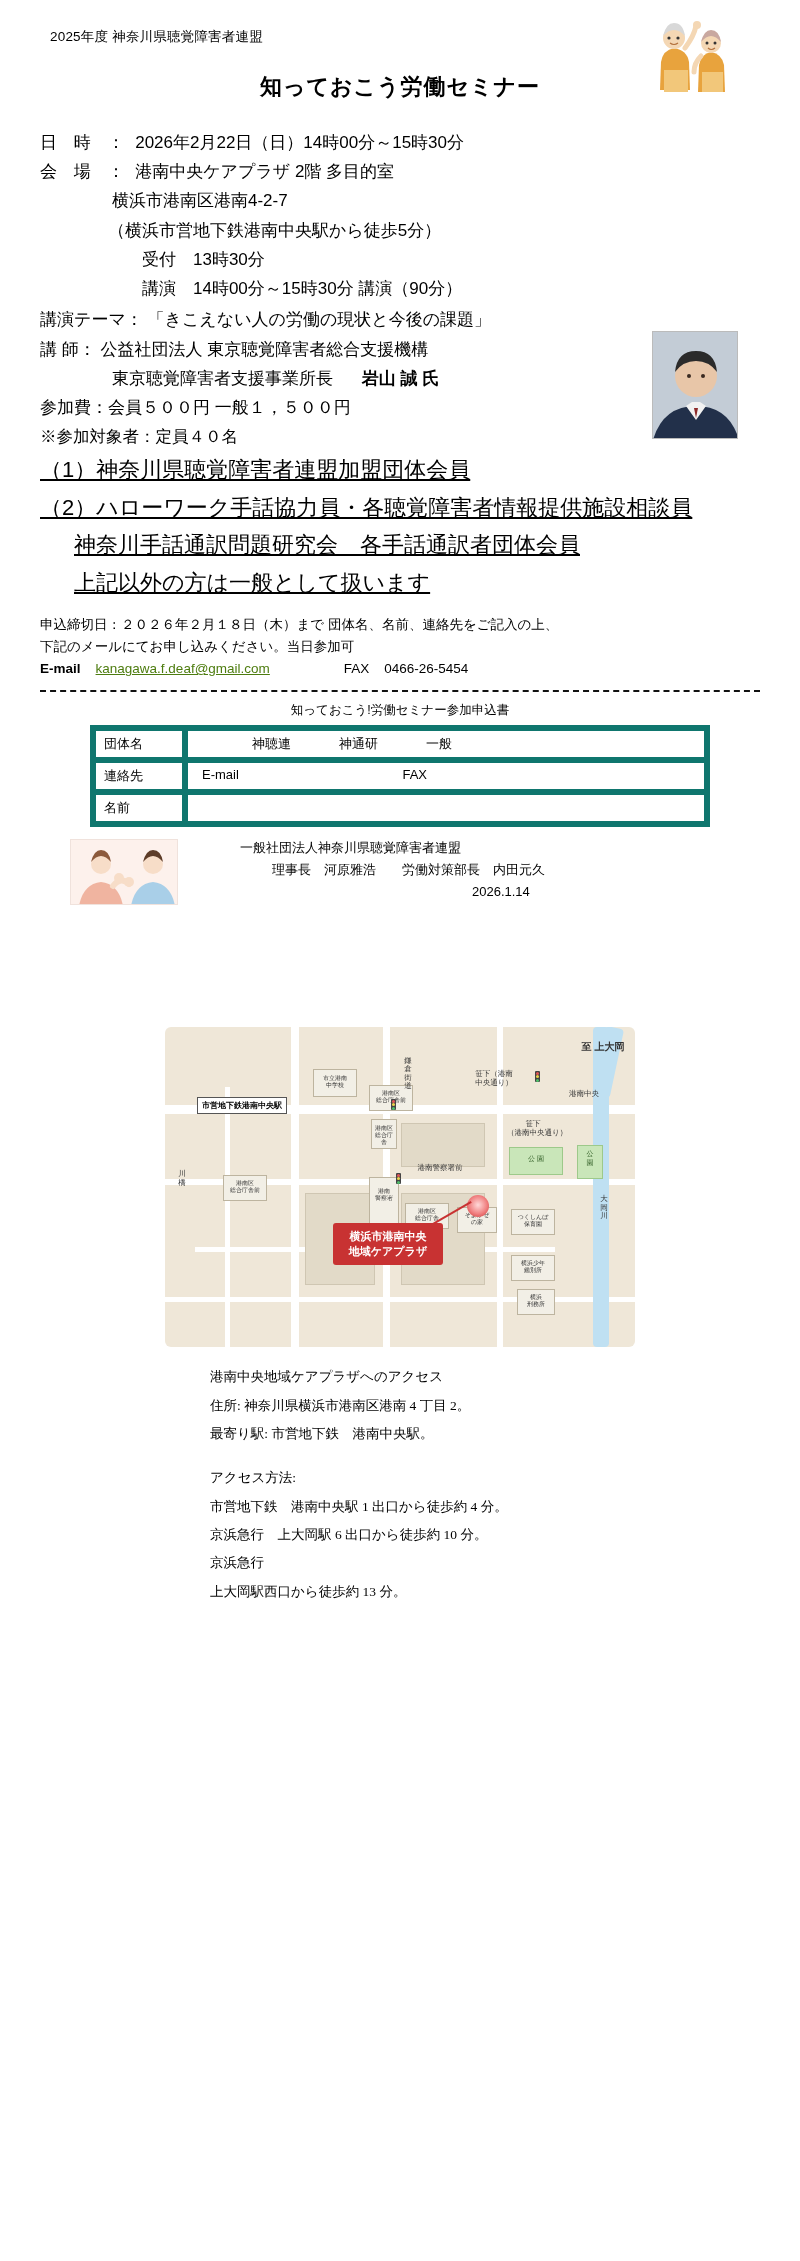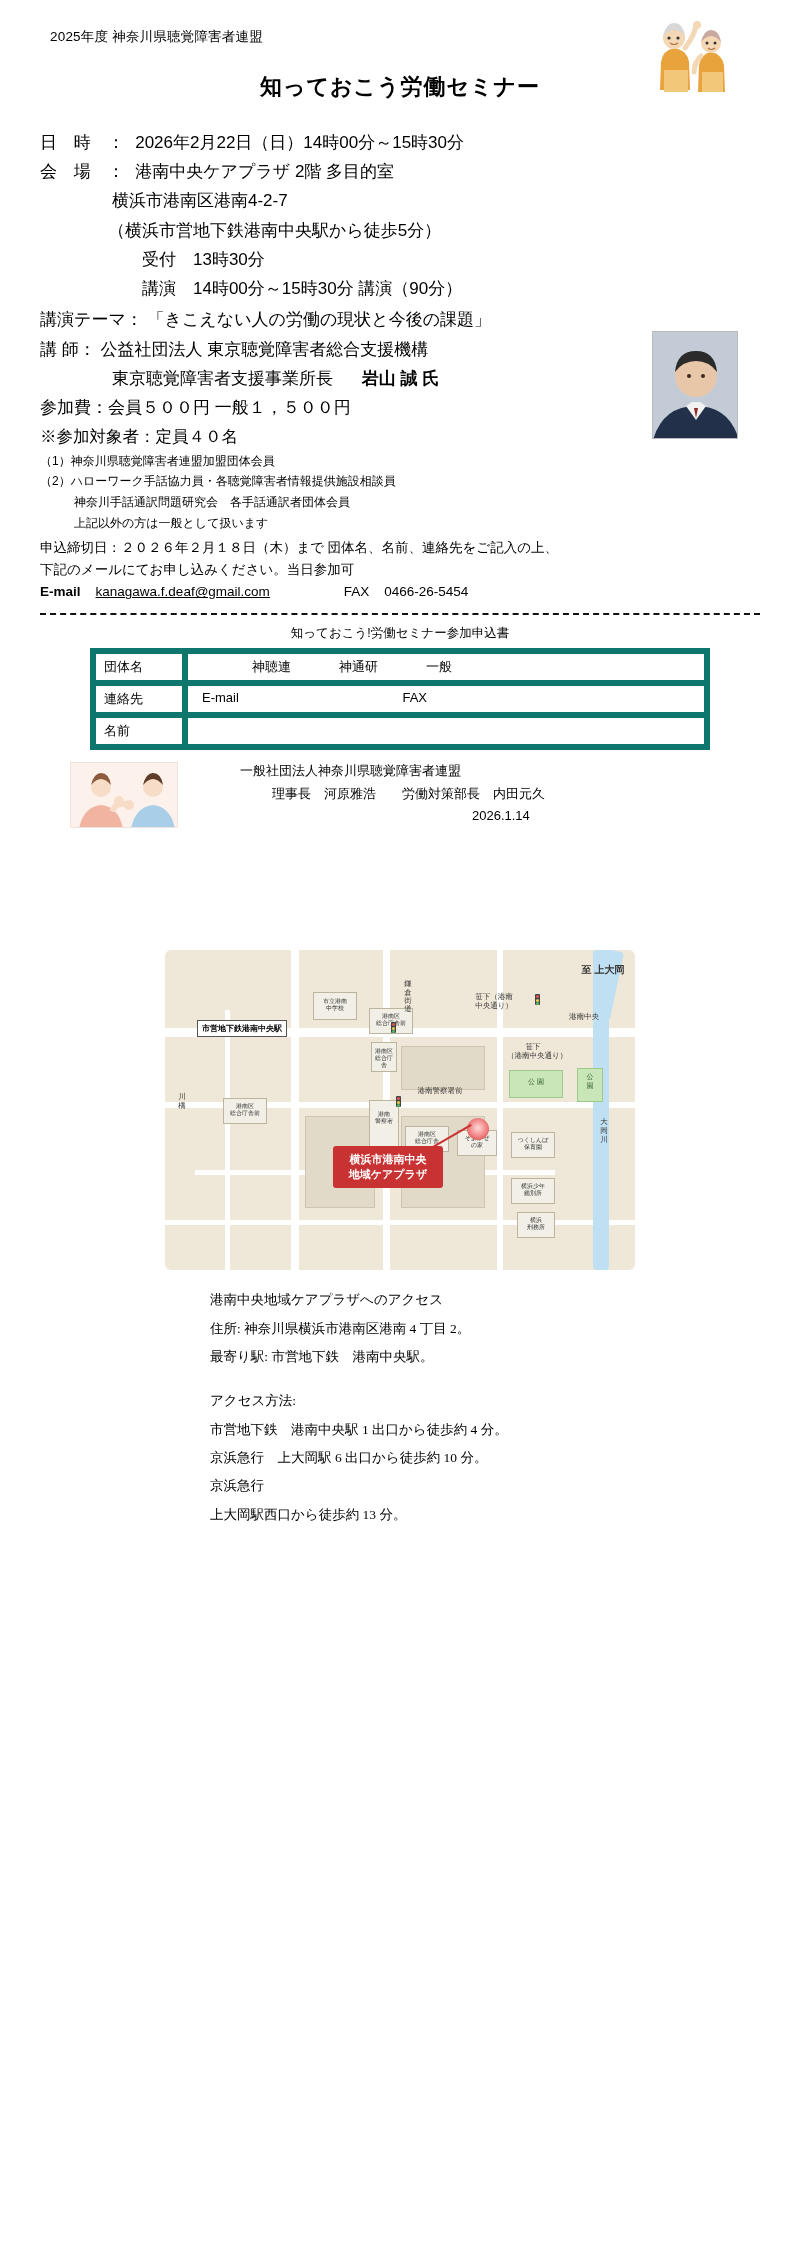--- a/index.html
+++ b/index.html
@@ -58,34 +58,33 @@
     top: -4px;
     width: 86px;
     height: 108px;
     border: 1px solid #bbb;
     overflow: hidden;
     background: #cfd6dd;
   }
 
   .fee { font-size: 17px; }
   .target { font-size: 16.5px; }
-  .list-line { font-size: 12px; }
+  .list-line { font-size: 22px; text-decoration: underline; }
 
   .apply-note {
     font-size: 13.5px;
     line-height: 1.6;
-    margin-top: 4px;
-    font-family: Liberation Serif, serif;
+    margin-top: 12px;
   }
   .mail-line {
     font-size: 13.5px;
     margin-top: 4px;
   }
   .mail-link {
-    color: #000000;
+    color: #4d7c0f;
     text-decoration: underline;
   }
   .mail-label { font-weight: bold; }
   .fax-label { margin-left: 70px; }
 
   .cut-line {
     border: 0;
     border-top: 2px dashed #111;
     margin: 14px 0 10px 0;
   }

